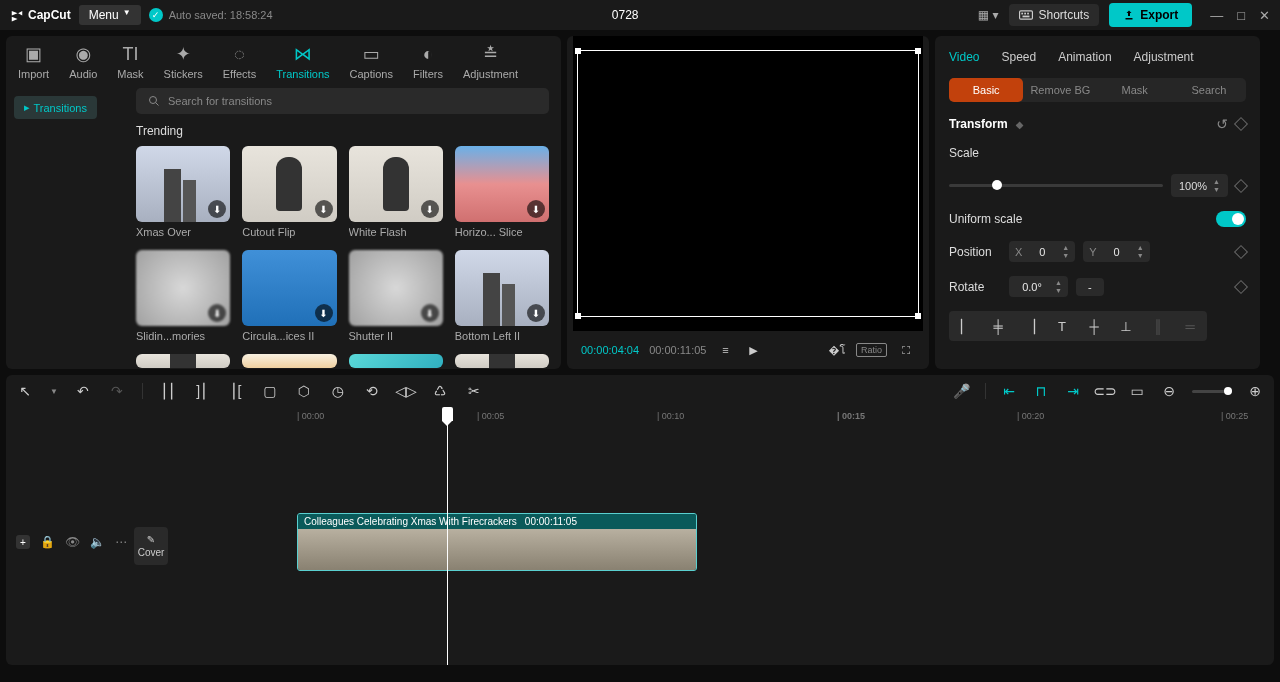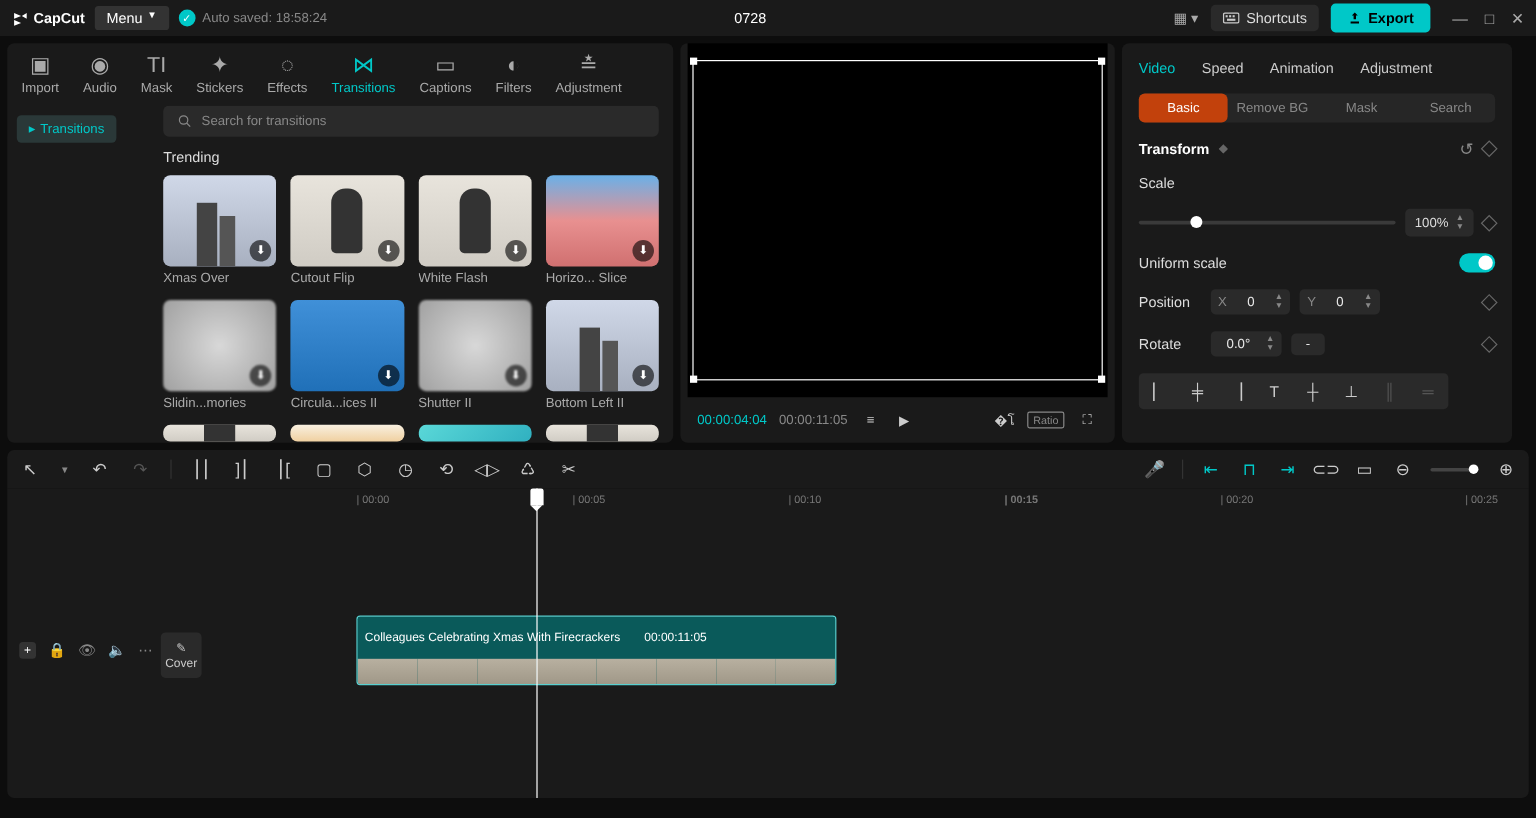--- a/index.html
+++ b/index.html
@@ -82,21 +82,21 @@
 .timeline-left{width:125px;display:flex;flex-direction:column}
 .tl-controls{position:absolute;bottom:116px;left:10px;display:flex;gap:10px;color:#888;font-size:12px}
 .cover-btn{position:absolute;bottom:100px;left:128px;width:34px;height:38px;background:#2a2a2a;border-radius:4px;display:flex;flex-direction:column;align-items:center;justify-content:center;gap:2px;font-size:10px;color:#ccc}
 .timeline-track{flex:1;position:relative}
 .ruler{height:20px;position:relative;color:#777;font-size:9px}
 .ruler-mark{position:absolute;top:4px}
 .playhead{position:absolute;top:0;bottom:0;width:1px;background:#fff;left:316px;z-index:5}
 .playhead-head{position:absolute;top:0;left:-5px;width:11px;height:14px;background:#fff;border-radius:2px 2px 0 0}
 .playhead-head:after{content:"";position:absolute;bottom:-5px;left:0;border-left:5.5px solid transparent;border-right:5.5px solid transparent;border-top:5px solid #fff}
 .clip{position:absolute;top:106px;left:166px;width:400px;height:58px;background:#0a5a5a;border:1px solid #5ad0d0;border-radius:3px;overflow:hidden}
-.clip-header{background:rgba(10,90,90,.9);padding:12px 6px;color:#fff;font-size:10px;display:flex;gap:20px}
+.clip-header{background:rgba(10,90,90,.9);padding:2px 6px;color:#fff;font-size:10px;display:flex;gap:8px}
 .clip-thumbs{display:flex;height:42px}
 .clip-thumb{width:50px;background:linear-gradient(180deg,#b8b0a0 0%,#888070 100%)}
 .ctx-dots{background:#333;color:#fff;width:14px;height:14px;border-radius:3px;display:flex;align-items:center;justify-content:center;font-size:10px}
 
 
 .t-city{background:linear-gradient(180deg,#d0d8e8 0%,#a8b0c0 100%);position:relative}
 .t-city:after{content:"";position:absolute;bottom:0;left:30%;width:18%;height:70%;background:#444}
 .t-city:before{content:"";position:absolute;bottom:0;left:50%;width:14%;height:55%;background:#555}
 .t-person{background:linear-gradient(180deg,#e8e4dc 0%,#d0ccc4 100%);display:flex;align-items:center;justify-content:center}
 .t-person:after{content:"";width:26px;height:54px;background:#333;border-radius:12px 12px 4px 4px}

